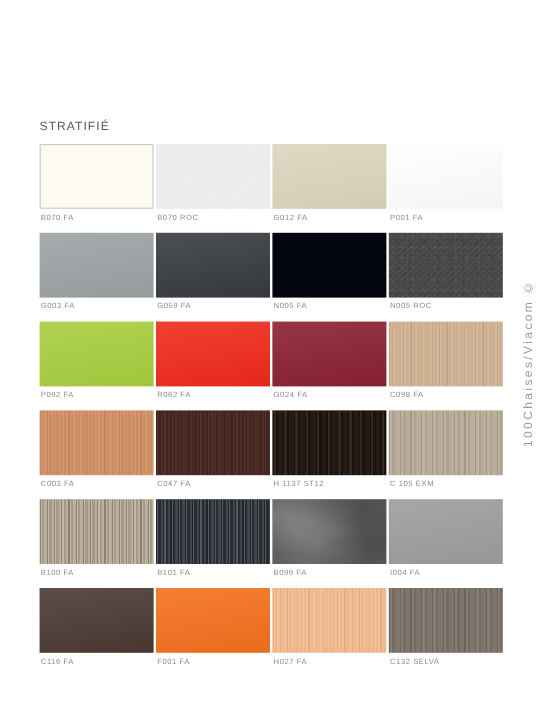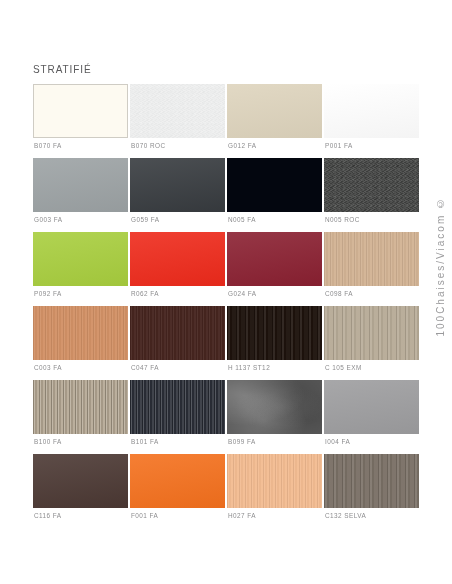--- a/index.html
+++ b/index.html
@@ -14,20 +14,21 @@
     position: relative;
     overflow: hidden;
     font-family: "Liberation Sans", sans-serif;
     -webkit-font-smoothing: antialiased;
   }
 
   #page {
     position: absolute;
     inset: 0;
     background: #ffffff;
+    margin-top: 36px;
   }
 
   
   .section-title {
     position: absolute;
     left: 33px;
     top: 64px;
     font-size: 10px;
     letter-spacing: 0.9px;
     color: #58585a;

